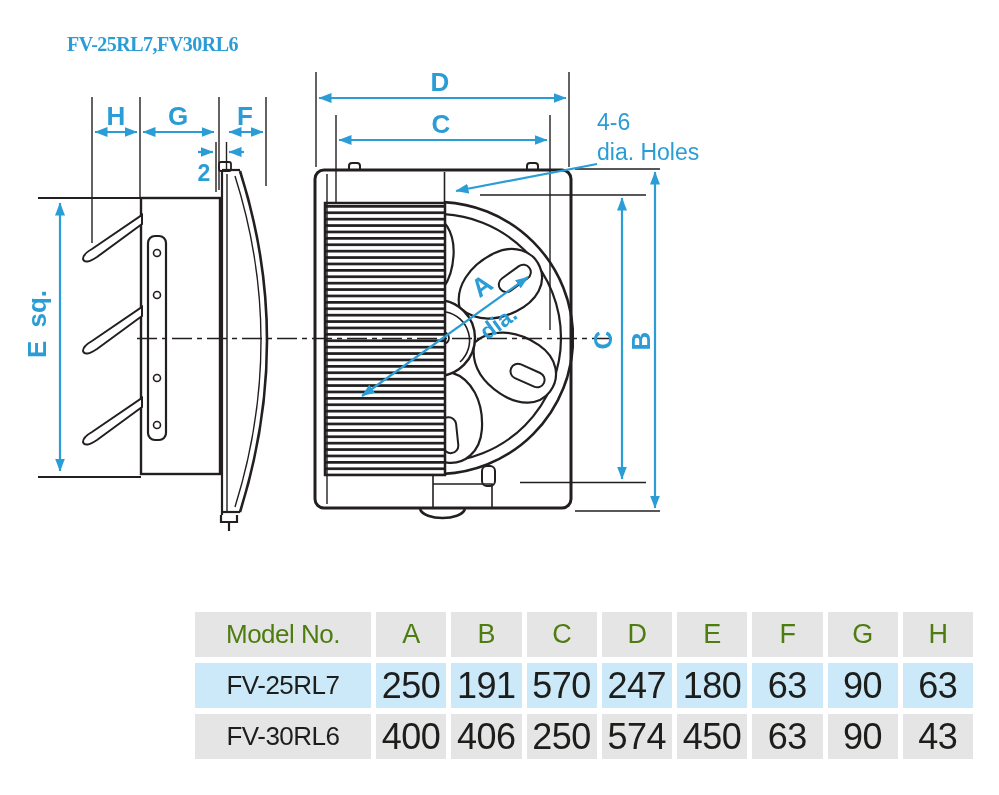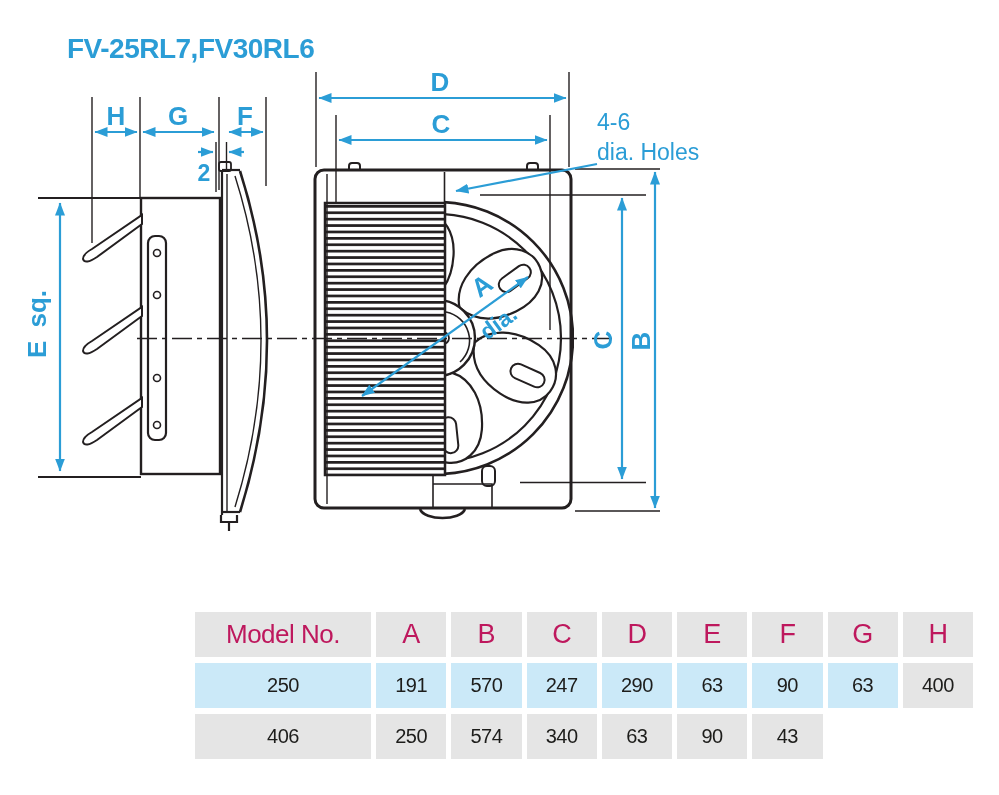--- a/index.html
+++ b/index.html
@@ -1,35 +1,35 @@
 <!DOCTYPE html>
 <html><head>
 <meta charset="utf-8">
 <style>
   html,body{margin:0;padding:0;background:#ffffff;}
   .stage{position:relative;width:999px;height:795px;background:#ffffff;overflow:hidden;
          font-family:"Liberation Sans",sans-serif;}
-  .title{position:absolute;left:67px;top:33px;font-weight:700;font-size:28px;
-         letter-spacing:-0.5px;color:#2B9DD6;}
+  .title{position:absolute;left:67px;top:33px;font-weight:700;font-size:20px;
+         letter-spacing:-0.5px;color:#2B9DD6;font-family:Liberation Serif, serif;}
   svg{position:absolute;left:0;top:0;}
   .k1{stroke:#231F20;stroke-width:1.4;fill:none;}
   .k15{stroke:#231F20;stroke-width:1.6;fill:none;}
   .k2{stroke:#231F20;stroke-width:2.2;fill:none;}
   .k25{stroke:#231F20;stroke-width:2.6;fill:none;}
   .kw{fill:#ffffff;stroke:#231F20;}
   .dim{stroke:#2B9DD6;stroke-width:2.2;fill:none;}
   .dimlbl{font-family:"Liberation Sans",sans-serif;font-weight:700;font-size:26px;fill:#2B9DD6;}
   .dimlbl-sm{font-family:"Liberation Sans",sans-serif;font-weight:700;font-size:23px;fill:#2B9DD6;}
   .note{font-family:"Liberation Sans",sans-serif;font-size:23px;fill:#2B9DD6;}
   .esq{word-spacing:6px;}
   .spec-table{position:absolute;left:195px;top:612px;width:778px;display:grid;
               grid-template-columns:176px repeat(8,1fr);grid-auto-rows:45px;gap:6px 5px;}
   .cell{display:flex;align-items:center;justify-content:center;background:#E5E5E5;
-        color:#1D1D1B;font-size:20px;letter-spacing:-0.5px;}
-  .cell.hdr{color:#be185d;font-size:27px;}
+        color:#1D1D1B;font-size:36px;letter-spacing:-0.5px;}
+  .cell.hdr{color:#4d7c0f;font-size:27px;}
   .cell.hl{background:#CBE9F8;}
   .cell.model{font-size:26px;}
 </style>
 </head>
 <body>
 
 <div class="stage">
 
   <div class="title">FV-25RL7,FV30RL6</div>
 
@@ -177,32 +177,34 @@
     <div class="cell hdr model">Model No.</div>
     <div class="cell hdr">A</div>
     <div class="cell hdr">B</div>
     <div class="cell hdr">C</div>
     <div class="cell hdr">D</div>
     <div class="cell hdr">E</div>
     <div class="cell hdr">F</div>
     <div class="cell hdr">G</div>
     <div class="cell hdr">H</div>
 
+    <div class="cell hl model">FV-25RL7</div>
     <div class="cell hl">250</div>
     <div class="cell hl">191</div>
     <div class="cell hl">570</div>
     <div class="cell hl">247</div>
-    <div class="cell hl">290</div>
+    <div class="cell hl">180</div>
     <div class="cell hl">63</div>
     <div class="cell hl">90</div>
     <div class="cell hl">63</div>
 
+    <div class="cell model">FV-30RL6</div>
     <div class="cell">400</div>
     <div class="cell">406</div>
     <div class="cell">250</div>
     <div class="cell">574</div>
-    <div class="cell">340</div>
+    <div class="cell">450</div>
     <div class="cell">63</div>
     <div class="cell">90</div>
     <div class="cell">43</div>
   </div>
 
 </div>
 
 </body></html>

